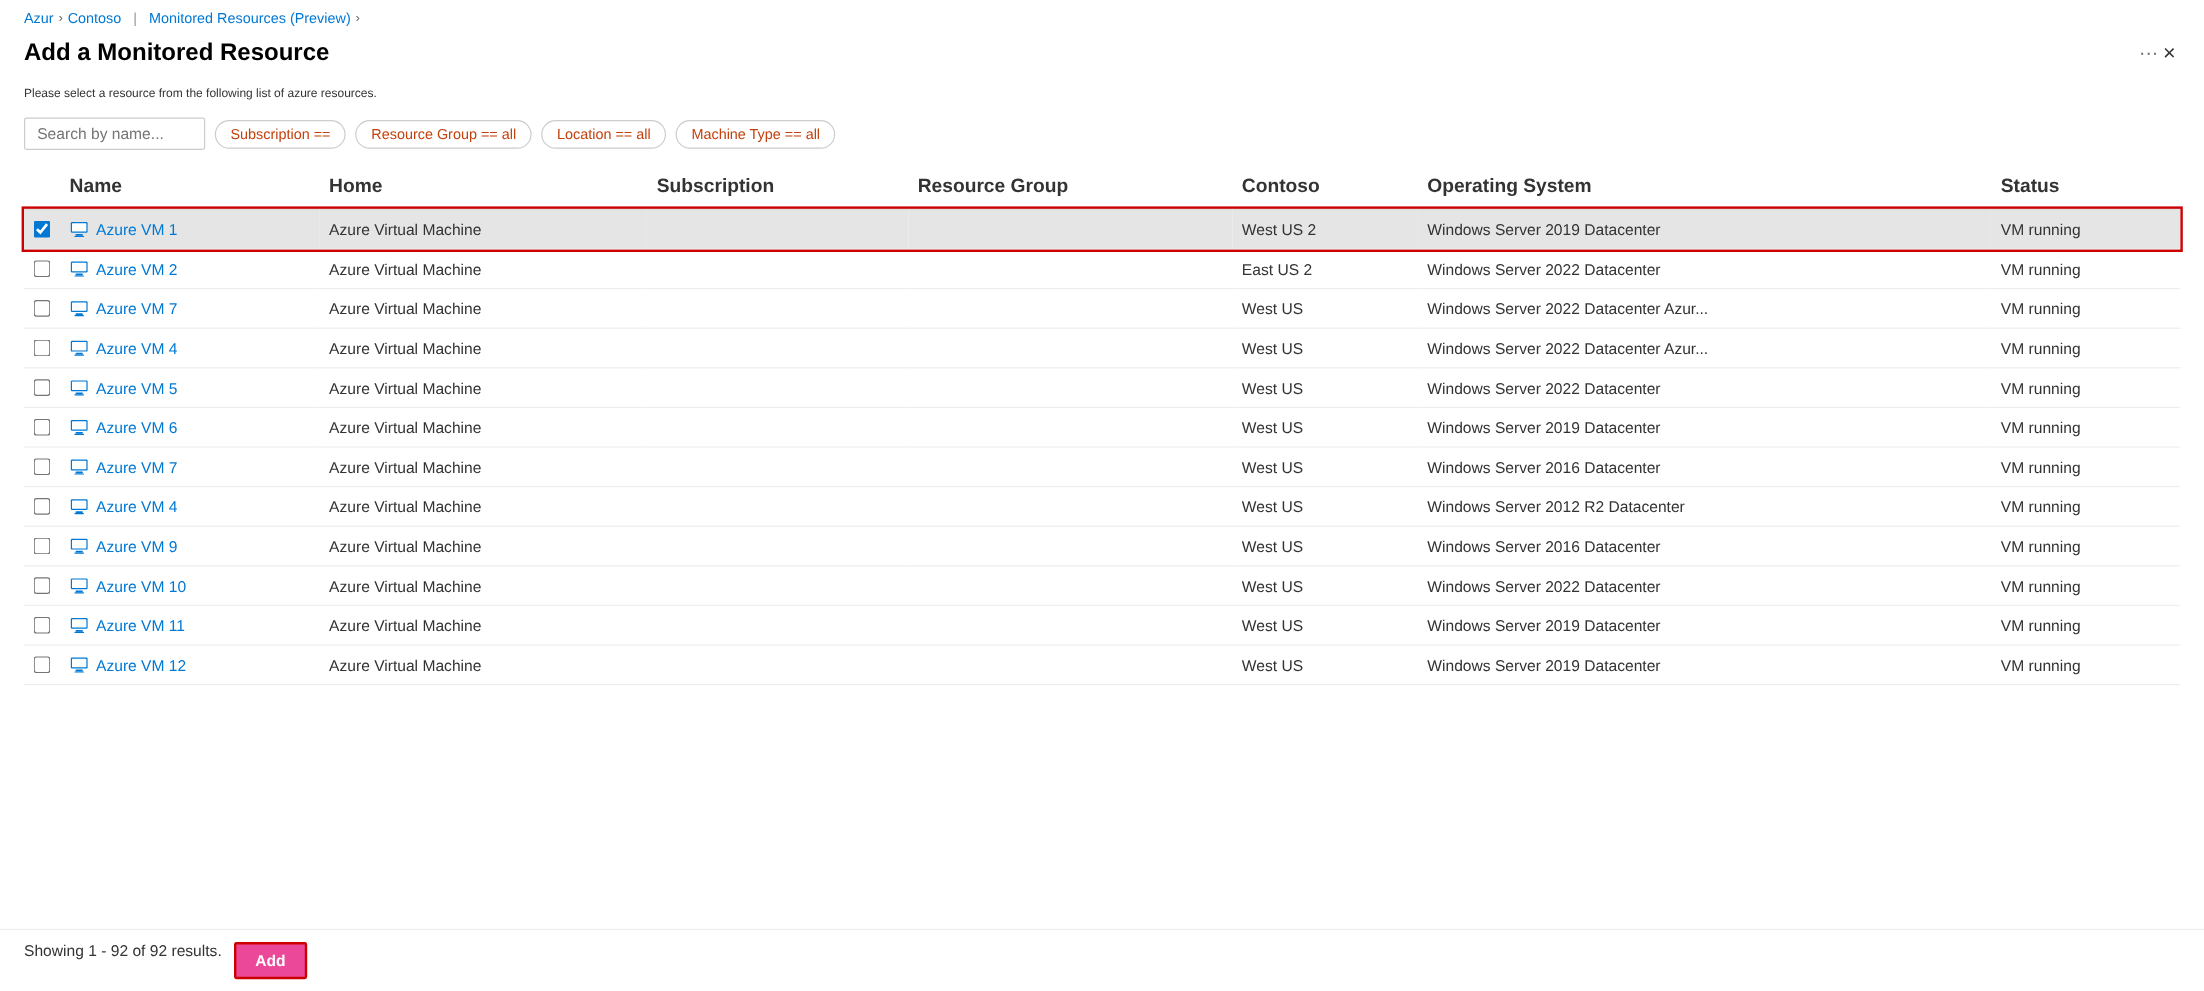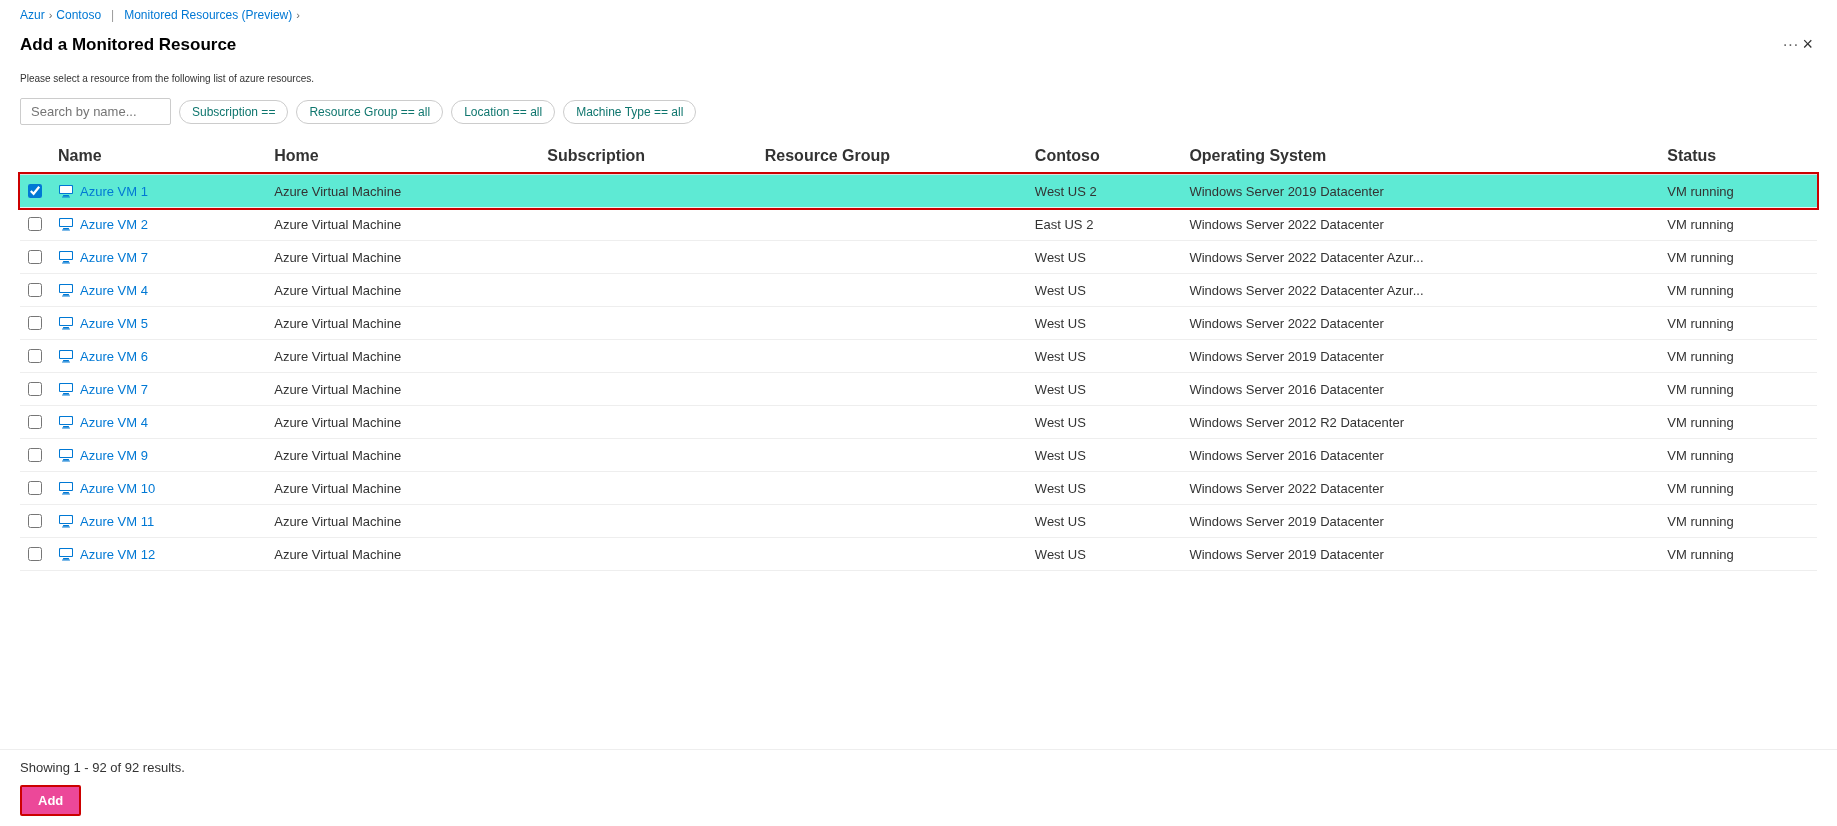--- a/index.html
+++ b/index.html
@@ -35,21 +35,21 @@
       margin: 0 6px;
     }
 
     .panel-header {
       display: flex;
       align-items: center;
       padding: 4px 20px 10px;
       border-bottom: none;
     }
     .panel-title {
-      font-size: 17px;
+      font-size: 20px;
       font-weight: 600;
       color: #000;
       flex: 1;
     }
     .panel-more {
       color: #666;
       font-size: 16px;
       cursor: pointer;
       margin-left: 8px;
     }
@@ -85,21 +85,21 @@
       width: 151px;
       outline: none;
       color: #999;
     }
 
     .filter-pill {
       border: 1px solid #ccc;
       border-radius: 12px;
       padding: 4px 12px;
       font-size: 12px;
-      color: #0f766e;
+      color: #c2410c;
       cursor: pointer;
       background: #fff;
       white-space: nowrap;
     }
 
     .table-container {
       flex: 1;
       overflow-y: auto;
       padding: 0 20px;
       position: relative;
@@ -126,21 +126,21 @@
     }
     th:first-child {
       width: 30px;
     }
 
     tbody tr {
       border-bottom: 1px solid #eee;
       cursor: pointer;
     }
     tbody tr.selected {
-      background: #5eead4;
+      background: #e5e5e5;
     }
 
     td {
       padding: 8px 8px;
       font-size: 13px;
       vertical-align: middle;
     }
 
     .checkbox-cell {
       width: 30px;
@@ -176,21 +176,21 @@
     input[type="checkbox"] {
       width: 14px;
       height: 14px;
       cursor: pointer;
       accent-color: #0078d4;
     }
 
     .footer {
       padding: 10px 20px;
       display: flex;
-      flex-direction: column;
+      flex-direction: row;
       gap: 10px;
       border-top: 1px solid #eee;
     }
 
     .showing-text {
       font-size: 13px;
       color: #333;
     }
 
     .add-btn {

